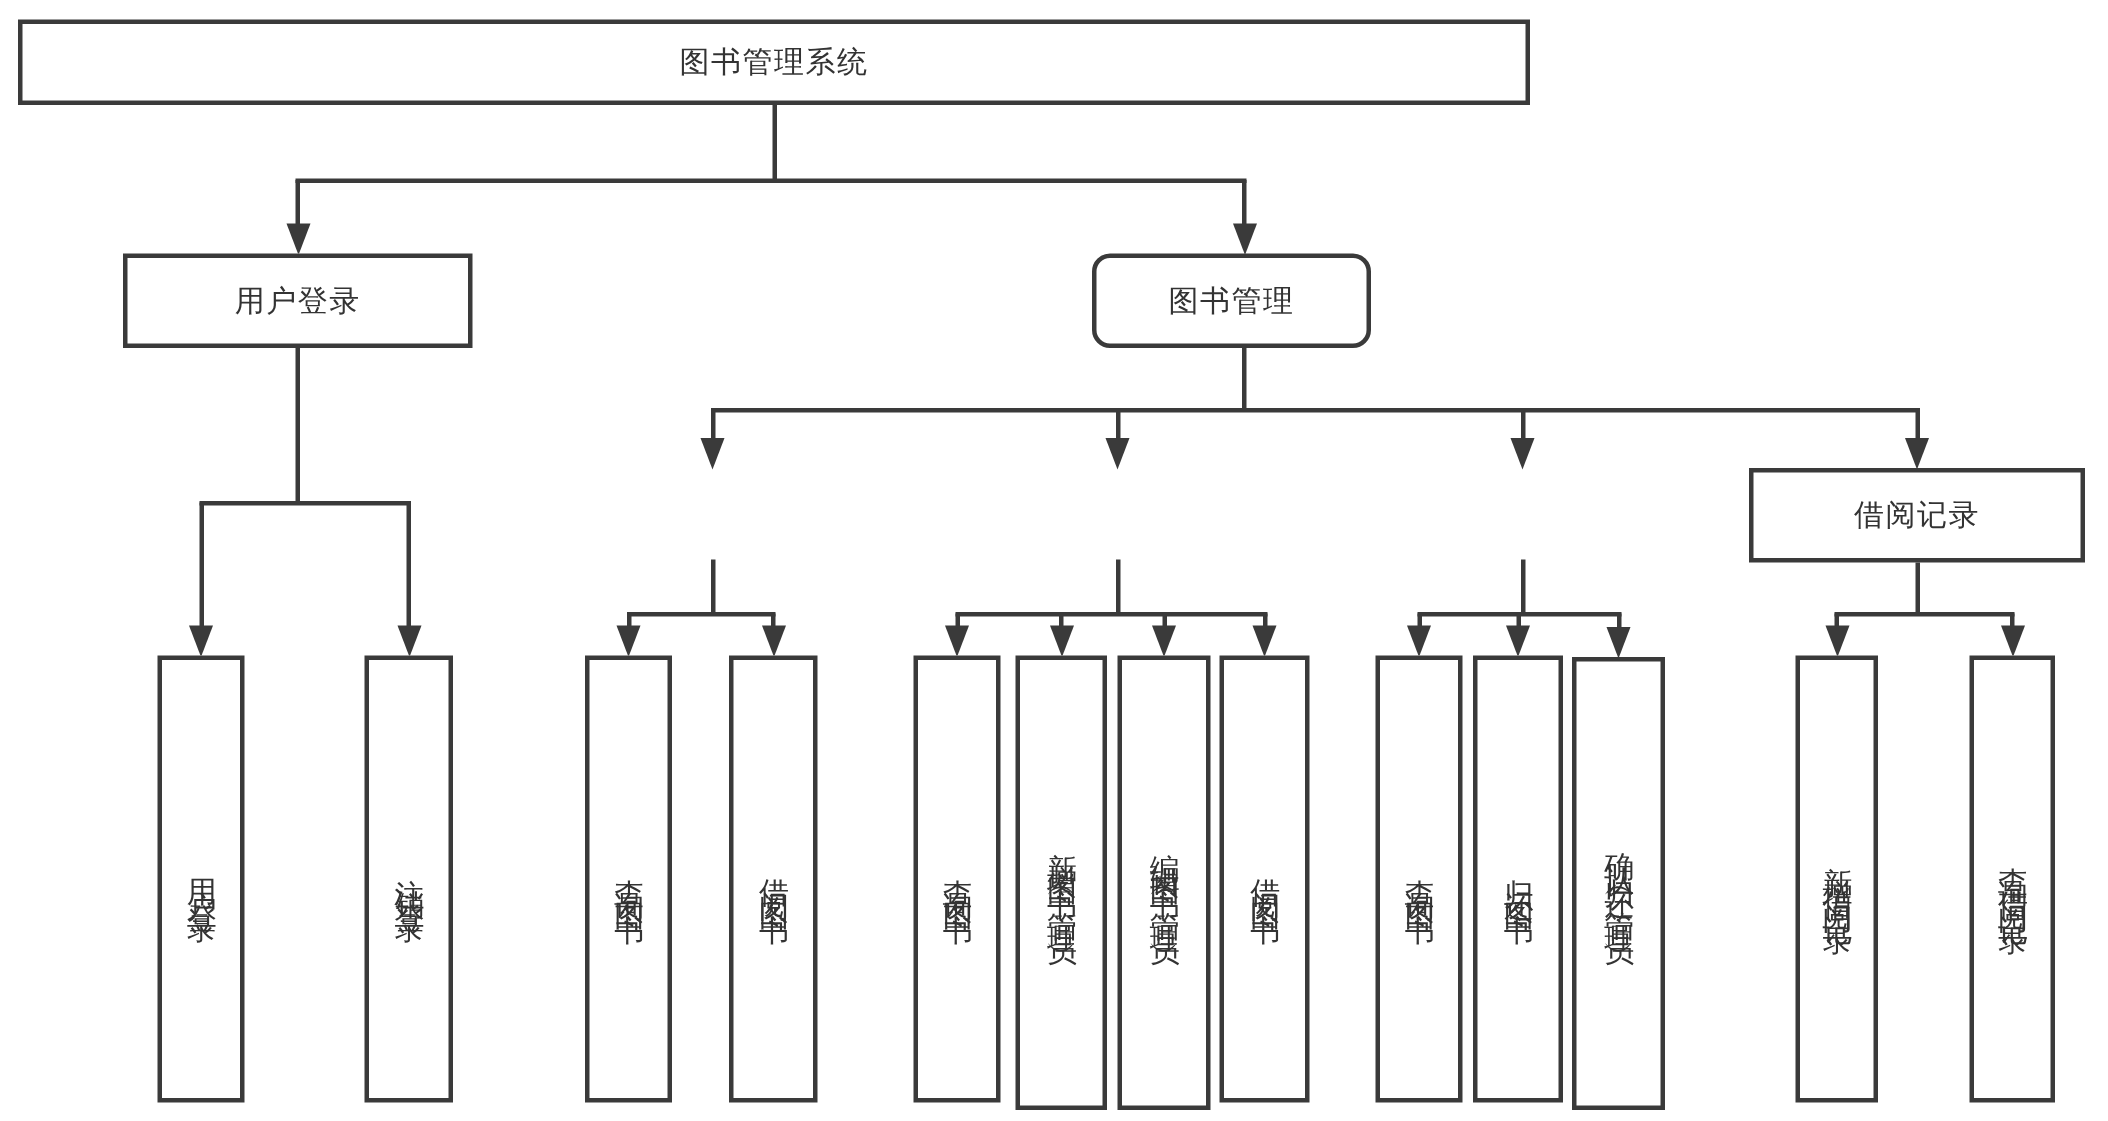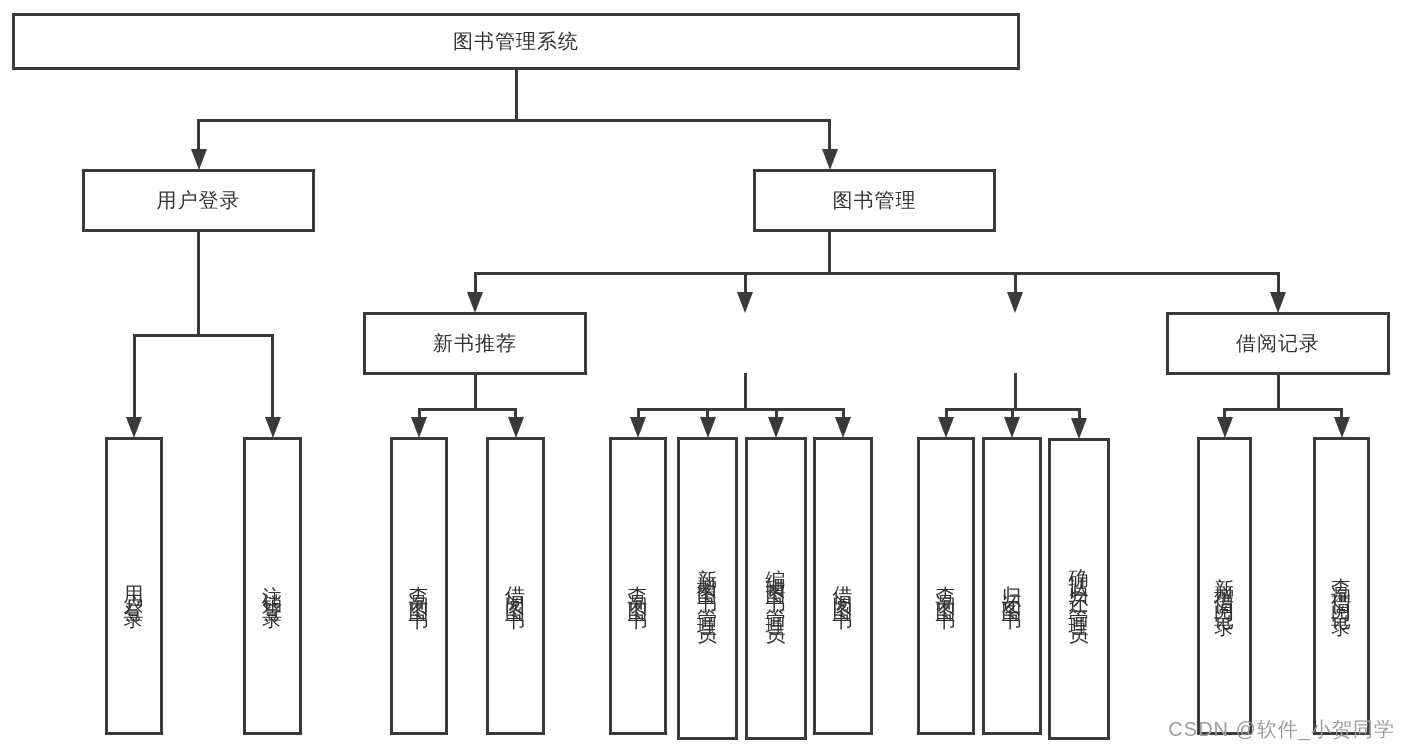--- a/index.html
+++ b/index.html
@@ -116,31 +116,28 @@
       <div class="seg" style="left: 1223px; top: 409px; width: 3px; height: 9px;"></div>
       <div class="arrowhead" style="left: 1216.5px; top: 417px;"></div>
       <div class="seg" style="left: 1340px; top: 409px; width: 3px; height: 9px;"></div>
       <div class="arrowhead" style="left: 1333.5px; top: 417px;"></div>
       <div class="box h" style="left: 12px; top: 13px; width: 1008px; height: 57px;">
         <span>图书管理系统</span>
       </div>
       <div class="box h" style="left: 82px; top: 169px; width: 233px; height: 63px;">
         <span>用户登录</span>
       </div>
-      <div class="box h" style="left: 753px; top: 169px; width: 243px; height: 63px;">
+      <div class="box h" style="left: 728px; top: 169px; width: 186px; height: 63px; border-radius: 12px;">
         <span>图书管理</span>
       </div>
       <div class="box v" style="left: 105px; top: 437px; width: 58px; height: 298px;">
         <span>用户登录</span>
       </div>
       <div class="box v" style="left: 243px; top: 437px; width: 59px; height: 298px;">
         <span>注销登录</span>
-      </div>
-      <div class="box h" style="left: 363px; top: 312px; width: 224px; height: 63px;">
-        <span>新书推荐</span>
       </div>
       <div class="box h" style="left: 1166px; top: 312px; width: 224px; height: 63px;">
         <span>借阅记录</span>
       </div>
       <div class="box v" style="left: 390px; top: 437px; width: 58px; height: 298px;">
         <span>查询图书</span>
       </div>
       <div class="box v" style="left: 486px; top: 437px; width: 59px; height: 298px;">
         <span>借阅图书</span>
       </div>
@@ -165,14 +162,13 @@
       <div class="box v" style="left: 1048px; top: 438px; width: 62px; height: 302px;">
         <span>确认归还（管理员）</span>
       </div>
       <div class="box v" style="left: 1197px; top: 437px; width: 55px; height: 298px;">
         <span>新增借阅记录</span>
       </div>
       <div class="box v" style="left: 1313px; top: 437px; width: 57px; height: 298px;">
         <span>查询借阅记录</span>
       </div>
     </div>
-  <div class="watermark">CSDN @软件_小贺同学</div>
 </div>
 
 </body></html>

